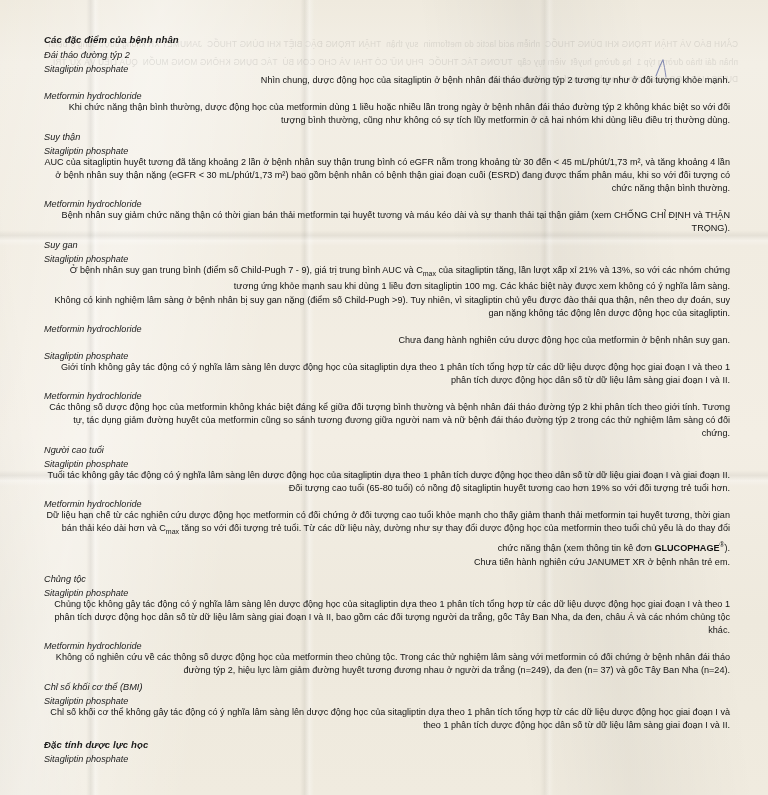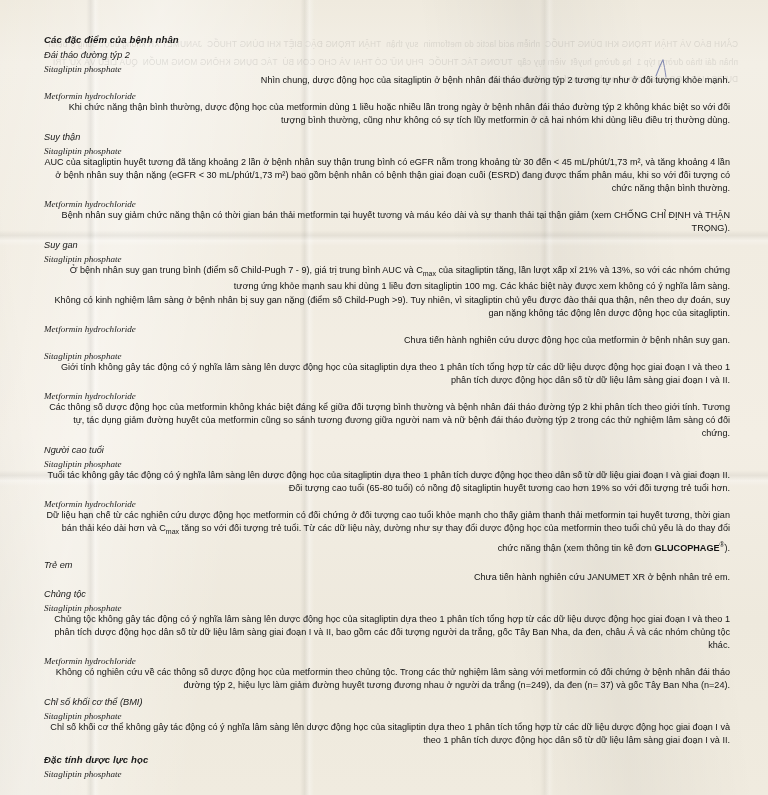--- a/index.html
+++ b/index.html
@@ -90,21 +90,20 @@
     font-weight: normal;
     font-style: italic;
     margin: 5px 0 1px 0;
   }
 
   .drug-head {
     font-size: 9.1px;
     font-style: italic;
     margin: 4px 0 0px 0;
     color: #232323;
-    font-family: Liberation Serif, serif;
   }
 
   p.body {
     font-size: 9.1px;
     line-height: 13.0px;
     margin: 0 0 1px 0;
     text-align: right;
     letter-spacing: 0px;
     color: #141414;
   }
@@ -154,34 +153,33 @@
     <div class="drug-head">Sitagliptin phosphate</div>
     <p class="body">AUC của sitagliptin huyết tương đã tăng khoảng 2 lần ở bệnh nhân suy thận trung bình có eGFR nằm trong khoảng từ 30 đến &lt; 45 mL/phút/1,73 m², và tăng khoảng 4 lần ở bệnh nhân suy thận nặng (eGFR &lt; 30 mL/phút/1,73 m²) bao gồm bệnh nhân có bệnh thận giai đoạn cuối (ESRD) đang được thẩm phân máu, khi so với đối tượng có chức năng thận bình thường.</p>
     <div class="drug-head">Metformin hydrochloride</div>
     <p class="body">Bệnh nhân suy giảm chức năng thận có thời gian bán thải metformin tại huyết tương và máu kéo dài và sự thanh thải tại thận giảm (xem CHỐNG CHỈ ĐỊNH và THẬN TRỌNG).</p>
 
     <div class="sub-head">Suy gan</div>
     <div class="drug-head">Sitagliptin phosphate</div>
     <p class="body">Ở bệnh nhân suy gan trung bình (điểm số Child-Pugh 7 - 9), giá trị trung bình AUC và C<sub>max</sub> của sitagliptin tăng, lần lượt xấp xỉ 21% và 13%, so với các nhóm chứng tương ứng khỏe mạnh sau khi dùng 1 liều đơn sitagliptin 100 mg. Các khác biệt này được xem không có ý nghĩa lâm sàng.</p>
     <p class="body">Không có kinh nghiệm lâm sàng ở bệnh nhân bị suy gan nặng (điểm số Child-Pugh &gt;9). Tuy nhiên, vì sitagliptin chủ yếu được đào thải qua thận, nên theo dự đoán, suy gan nặng không tác động lên dược động học của sitagliptin.</p>
     <div class="drug-head">Metformin hydrochloride</div>
-    <p class="body">Chưa tiến hành nghiên cứu dược động học của metformin ở bệnh nhân suy gan.</p>
+    <p class="body">Chưa đang hành nghiên cứu dược động học của metformin ở bệnh nhân suy gan.</p>
 
     <div class="drug-head">Sitagliptin phosphate</div>
     <p class="body">Giới tính không gây tác động có ý nghĩa lâm sàng lên dược động học của sitagliptin dựa theo 1 phân tích tổng hợp từ các dữ liệu dược động học giai đoạn I và theo 1 phân tích dược động học dân số từ dữ liệu lâm sàng giai đoạn I và II.</p>
     <div class="drug-head">Metformin hydrochloride</div>
     <p class="body">Các thông số dược động học của metformin không khác biệt đáng kể giữa đối tượng bình thường và bệnh nhân đái tháo đường týp 2 khi phân tích theo giới tính. Tương tự, tác dụng giảm đường huyết của metformin cũng so sánh tương đương giữa người nam và nữ bệnh đái tháo đường týp 2 trong các thử nghiệm lâm sàng có đối chứng.</p>
 
     <div class="sub-head">Người cao tuổi</div>
     <div class="drug-head">Sitagliptin phosphate</div>
     <p class="body">Tuổi tác không gây tác động có ý nghĩa lâm sàng lên dược động học của sitagliptin dựa theo 1 phân tích dược động học theo dân số từ dữ liệu giai đoạn I và giai đoạn II. Đối tượng cao tuổi (65-80 tuổi) có nồng độ sitagliptin huyết tương cao hơn 19% so với đối tượng trẻ tuổi hơn.</p>
     <div class="drug-head">Metformin hydrochloride</div>
     <p class="body">Dữ liệu hạn chế từ các nghiên cứu dược động học metformin có đối chứng ở đối tượng cao tuổi khỏe mạnh cho thấy giảm thanh thải metformin tại huyết tương, thời gian bán thải kéo dài hơn và C<sub>max</sub> tăng so với đối tượng trẻ tuổi. Từ các dữ liệu này, dường như sự thay đổi dược động học của metformin theo tuổi chủ yếu là do thay đổi chức năng thận (xem thông tin kê đơn <b>GLUCOPHAGE</b><sup>®</sup>).</p>
 
-    <div class="sub-head">Trẻ em</div>
     <p class="body">Chưa tiến hành nghiên cứu JANUMET XR ở bệnh nhân trẻ em.</p>
 
     <div class="sub-head">Chủng tộc</div>
     <div class="drug-head">Sitagliptin phosphate</div>
     <p class="body">Chủng tộc không gây tác động có ý nghĩa lâm sàng lên dược động học của sitagliptin dựa theo 1 phân tích tổng hợp từ các dữ liệu dược động học giai đoạn I và theo 1 phân tích dược động học dân số từ dữ liệu lâm sàng giai đoạn I và II, bao gồm các đối tượng người da trắng, gốc Tây Ban Nha, da đen, châu Á và các nhóm chủng tộc khác.</p>
     <div class="drug-head">Metformin hydrochloride</div>
     <p class="body">Không có nghiên cứu về các thông số dược động học của metformin theo chủng tộc. Trong các thử nghiệm lâm sàng với metformin có đối chứng ở bệnh nhân đái tháo đường týp 2, hiệu lực làm giảm đường huyết tương đương nhau ở người da trắng (n=249), da đen (n= 37) và gốc Tây Ban Nha (n=24).</p>
 
     <div class="sub-head">Chỉ số khối cơ thể (BMI)</div>
     <div class="drug-head">Sitagliptin phosphate</div>

